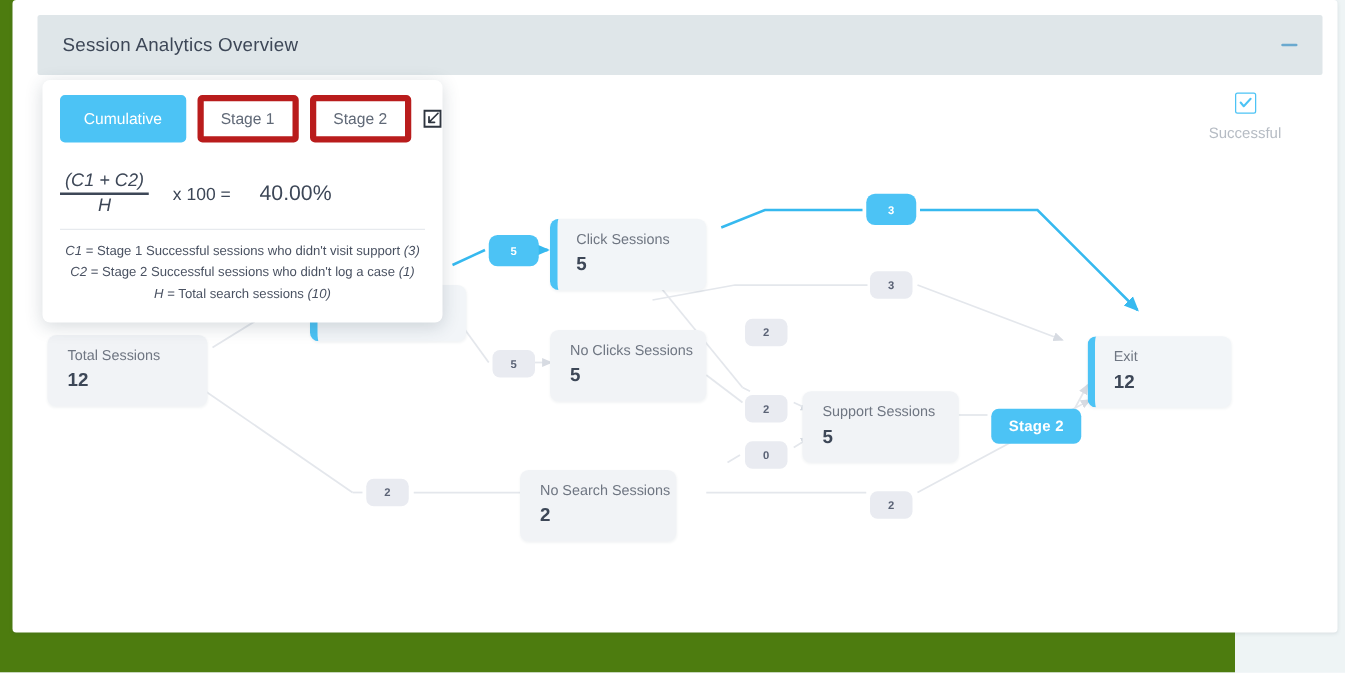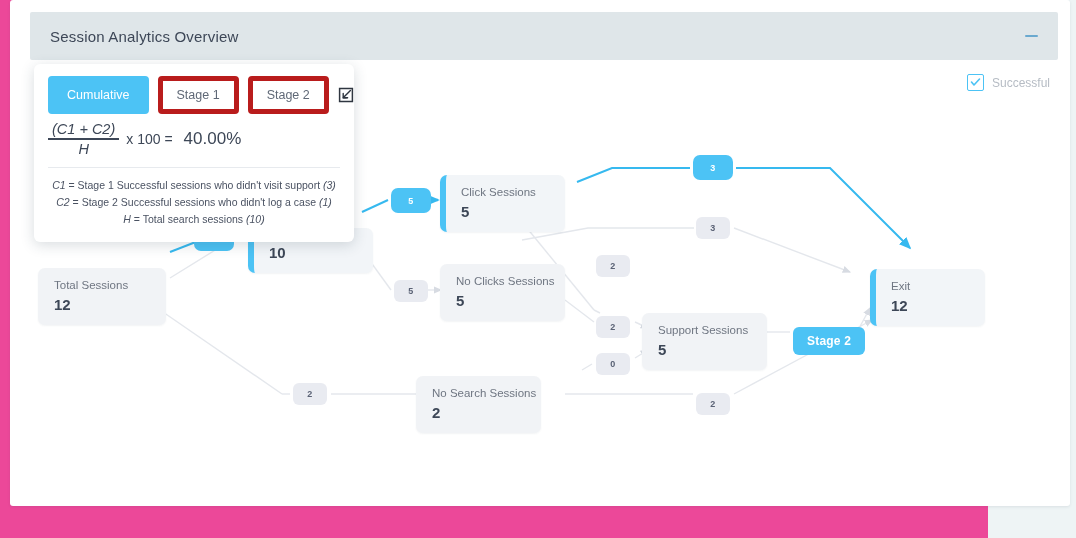--- a/index.html
+++ b/index.html
@@ -6,21 +6,21 @@
   html, body {
     width: 1076px; height: 538px;
     background: #eef4f5;
     font-family: "Liberation Sans", sans-serif;
     overflow: hidden;
   }
 
   #page {
     position: relative;
     width: 988px; height: 538px;
-    background: #ec4899;
+    background: #4d7c0f;
   }
 
   
   .card {
     position: absolute;
     left: 10px; top: 0px;
     width: 1060px; height: 506px;
     background: #ffffff;
     border-radius: 3px;
     box-shadow: 0 1px 3px rgba(40,60,80,0.10);
@@ -51,21 +51,21 @@
     cursor: pointer;
   }
   .collapse-btn .bar {
     width: 13px; height: 2px; background: #6aa9cf; border-radius: 1px;
   }
 
   
   .legend {
     position: absolute;
     left: 957px; top: 74px;
-    display: flex; align-items: center; gap: 8px;
+    display: flex; align-items: center; gap: 8px; flex-direction: column;
   }
   .legend-box {
     width: 17px; height: 17px;
     border: 1.5px solid #4cc3f5;
     border-radius: 2px;
     background: #fff;
     display: flex; align-items: center; justify-content: center;
     cursor: pointer;
   }
   .legend-box svg { display: block; }
@@ -170,24 +170,24 @@
     width: 18px; height: 18px;
     cursor: pointer;
     display: flex; align-items: center; justify-content: center;
   }
   .pop-sub {
     margin-top: 15px;
     font-size: 12.5px;
     color: #4a5262;
   }
   .formula {
-    margin-top: 7px;
+    margin-top: 23px;
     display: flex;
     align-items: center;
-    gap: 7px;
+    gap: 19px;
   }
   .frac {
     display: inline-flex;
     flex-direction: column;
     align-items: center;
   }
   .frac .num {
     font-size: 14.5px;
     font-style: italic;
     color: #3d4757;

